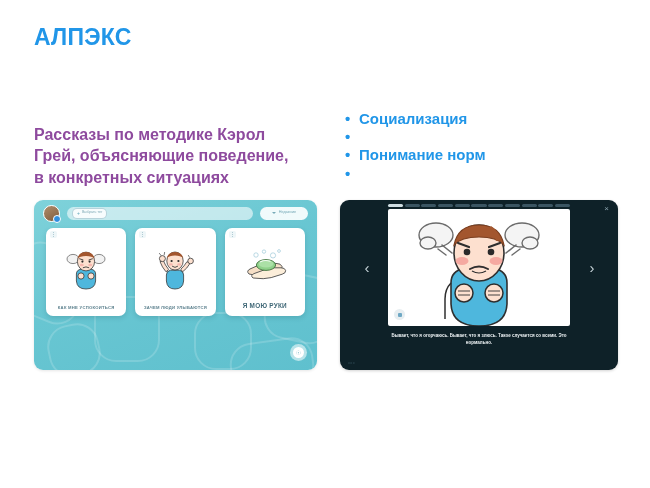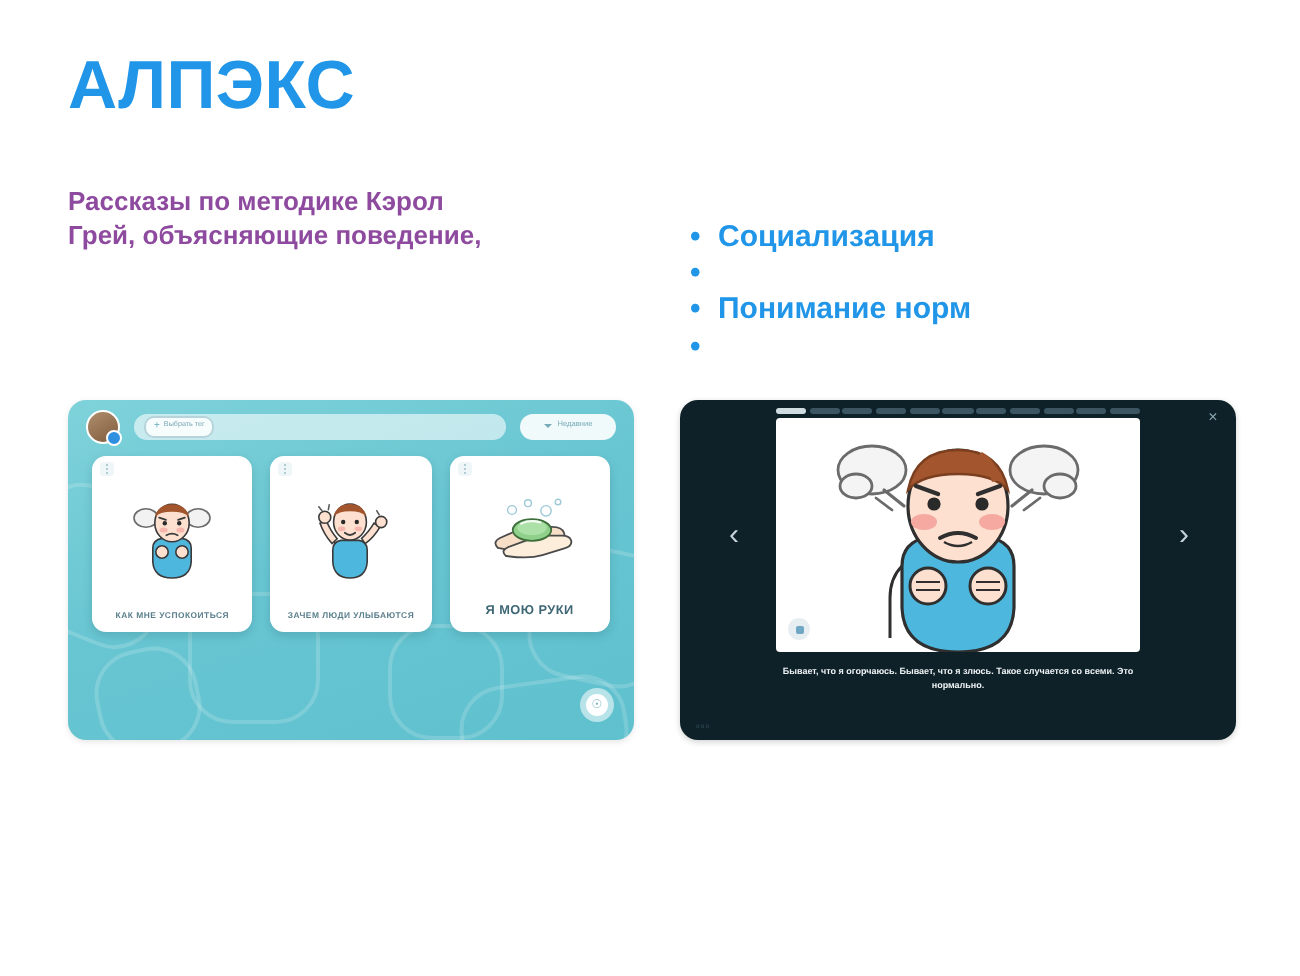--- a/index.html
+++ b/index.html
@@ -23,31 +23,31 @@
     top: 26px;
     width: 420px;
   }
   .title-line {
     color: #2196E8;
     font-weight: 700;
     line-height: 1.04;
     letter-spacing: 0.2px;
     white-space: nowrap;
   }
-  .title-line-1 { font-size: 34px; }
+  .title-line-1 { font-size: 23px; }
   .title-line-2 { font-size: 27px; }
 
   
   .lead-paragraph {
     position: absolute;
     left: 34px;
-    top: 92px;
+    top: 124px;
     width: 285px;
     color: #8E4A9E;
-    font-size: 13px;
+    font-size: 16px;
     font-weight: 700;
     line-height: 1.34;
   }
   .lead-paragraph .ln { display: block; white-space: nowrap; }
 
   
   .bullet-list {
     position: absolute;
     left: 345px;
     top: 108px;
@@ -366,20 +366,21 @@
 </head>
 <body>
 
 <div class="slide-title">
   <div class="title-line title-line-1">АЛПЭКС</div>
 </div>
 
 <div class="lead-paragraph">
   <span class="ln">Рассказы по методике Кэрол</span>
   <span class="ln">Грей, объясняющие поведение,</span>
+  <span class="ln">в конкретных ситуациях</span>
 </div>
 
 <ul class="bullet-list">
   <li>
     <span class="bullet-dot">•</span>
     <span>Социализация</span>
   </li>
   <li>
     <span class="bullet-dot">•</span>
   </li>

